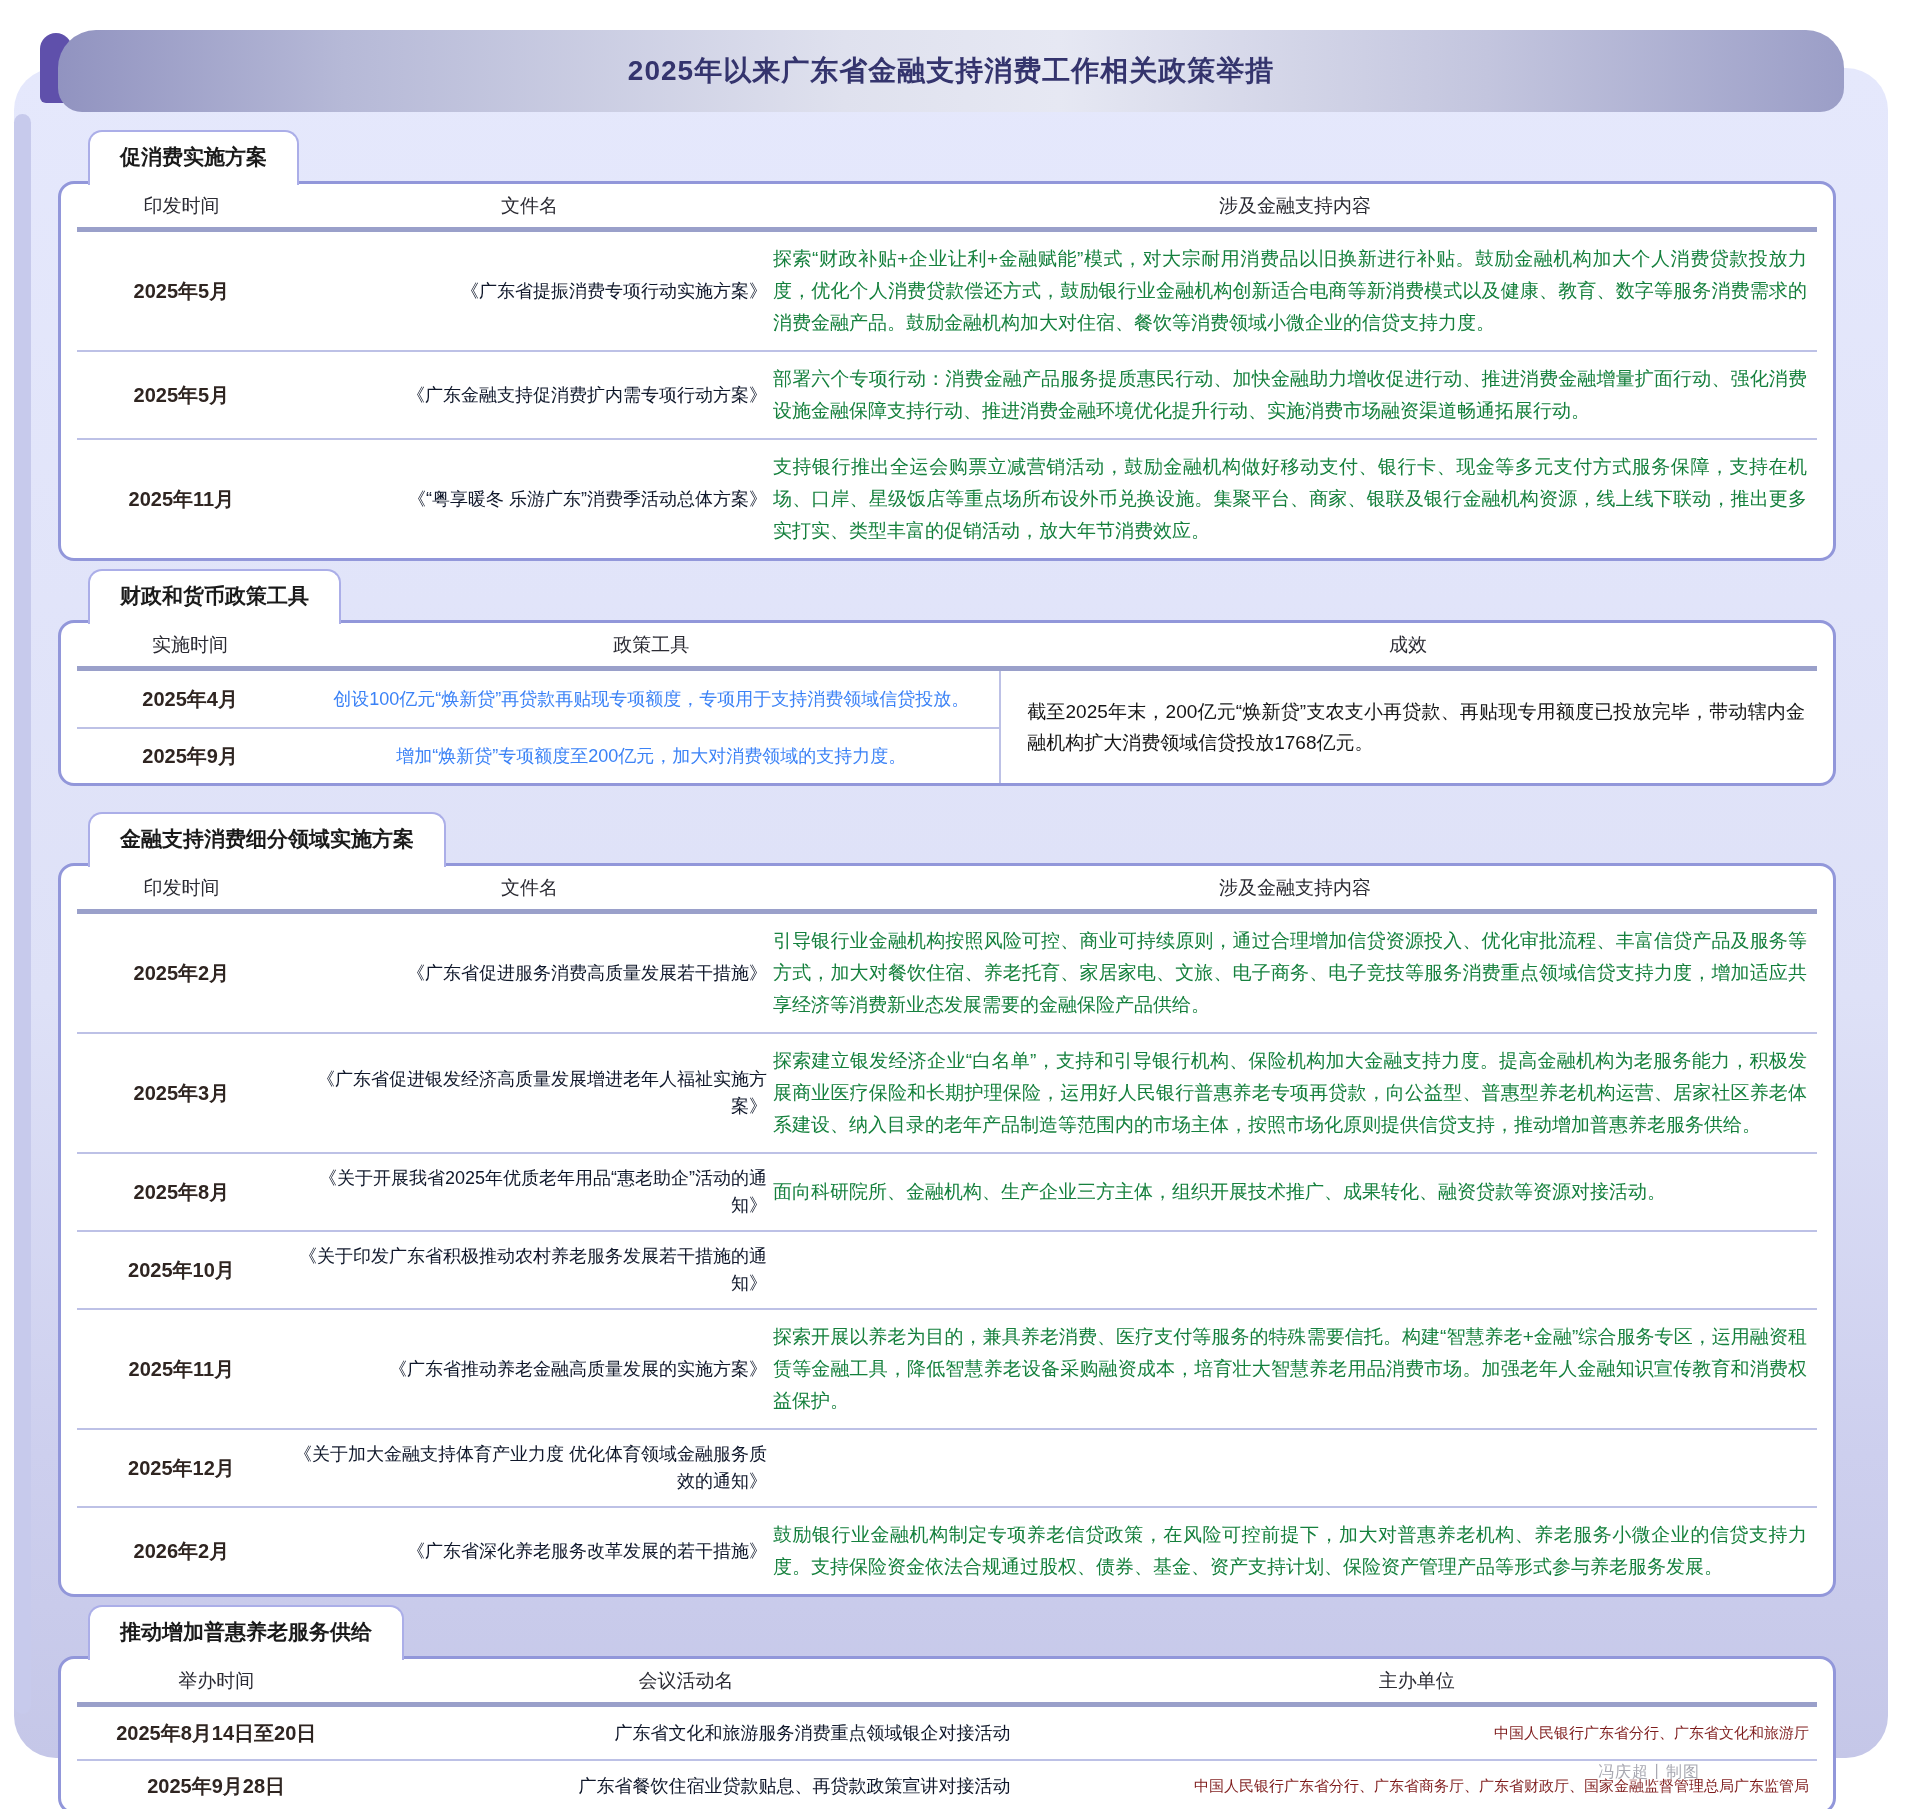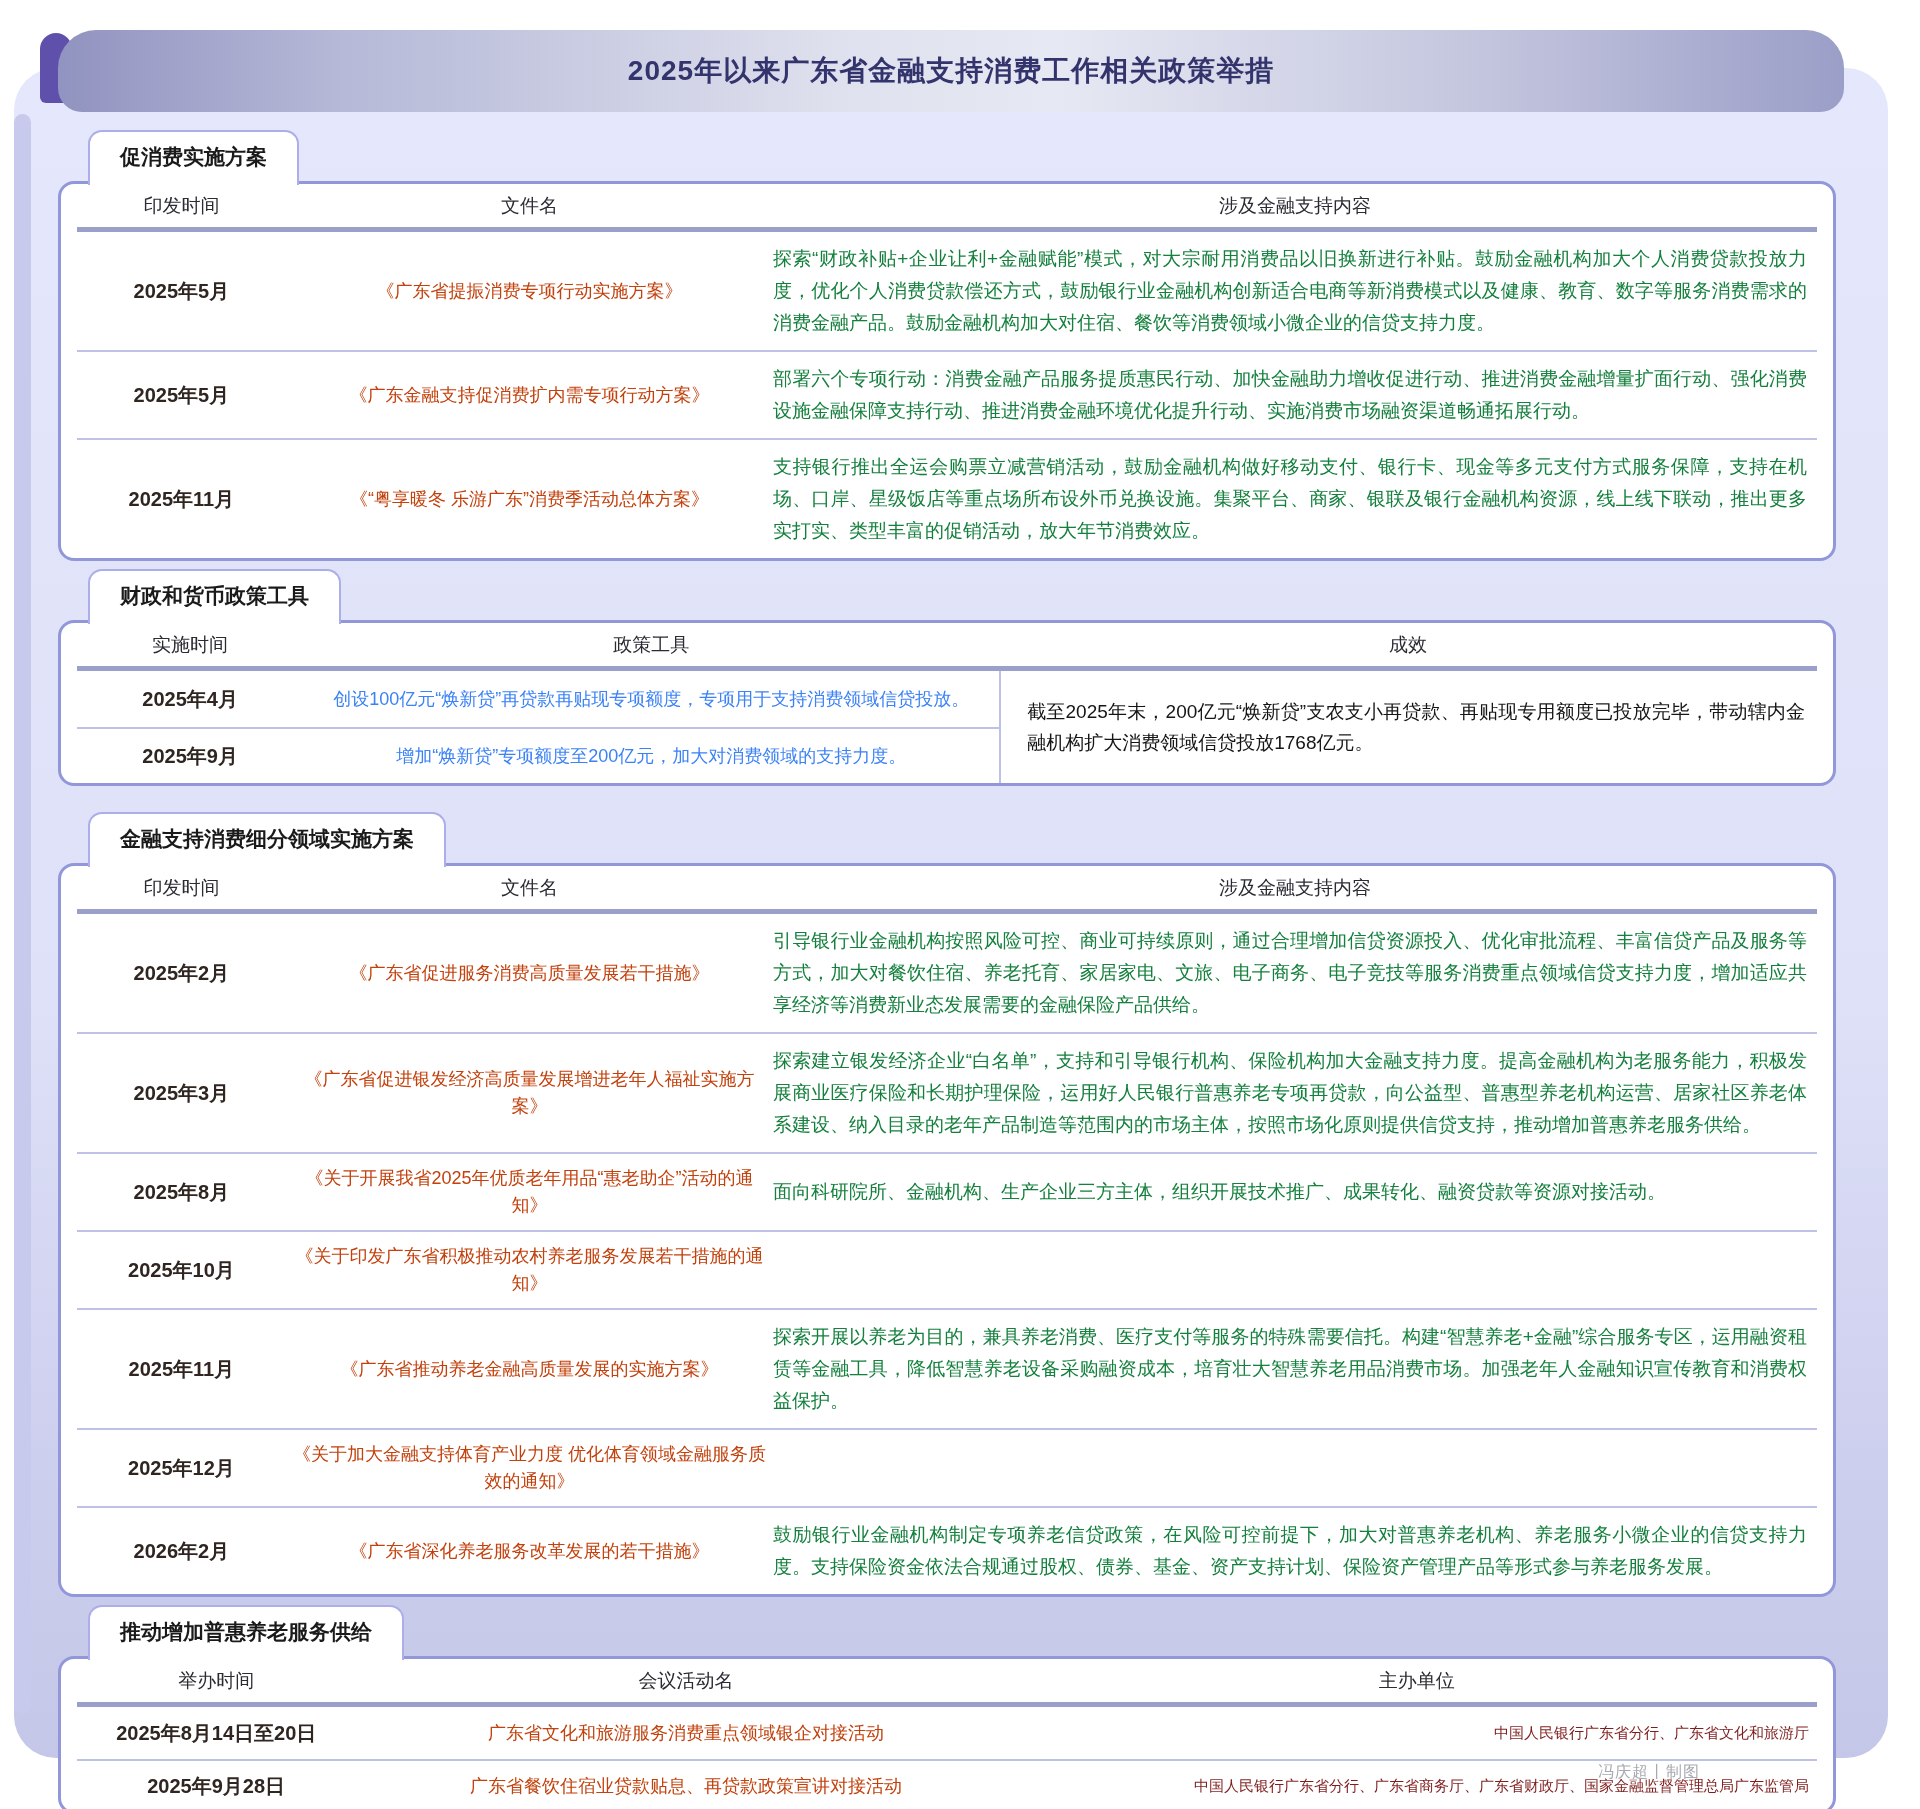--- a/index.html
+++ b/index.html
@@ -44,21 +44,21 @@
   .thead > div { text-align:center; }
 
   .cols-a { grid-template-columns:12% 28% 60%; }
   .cols-b { grid-template-columns:13% 40% 47%; }
   .cols-c { grid-template-columns:16% 38% 46%; }
 
   .row { display:grid; align-items:center; padding:11px 0; min-height:52px; }
   .row + .row { border-top:2px solid #bdc1e6; }
 
   .cell-time { text-align:center; font-weight:700; font-size:20px; color:#2f2521; }
-  .cell-doc  { text-align:center; font-weight:500; font-size:18px; color:#c2410c; padding:0 6px; line-height:27px; }
+  .cell-doc  { text-align:right; font-weight:500; font-size:18px; color:#0f172a; padding:0 6px; line-height:27px; }
   .cell-body { font-size:19px; line-height:32px; color:#15803d; text-align:justify; padding-right:10px; }
   .cell-center { text-align:right; font-size:15px; color:#7f1d1d; padding:0 8px; }
 
   
   .t2body { display:grid; grid-template-columns:53% 47%; }
   .t2row { display:grid; grid-template-columns:24.53% 75.47%; align-items:center;
     padding:11px 0; min-height:56px; }
   .t2row + .t2row { border-top:2px solid #bdc1e6; }
   .cell-tool { text-align:center; font-size:18px; color:#3b82f6; line-height:28px; padding:0 6px; }
   .t2effect { border-left:2px solid #bdc1e6; display:flex; align-items:center;

